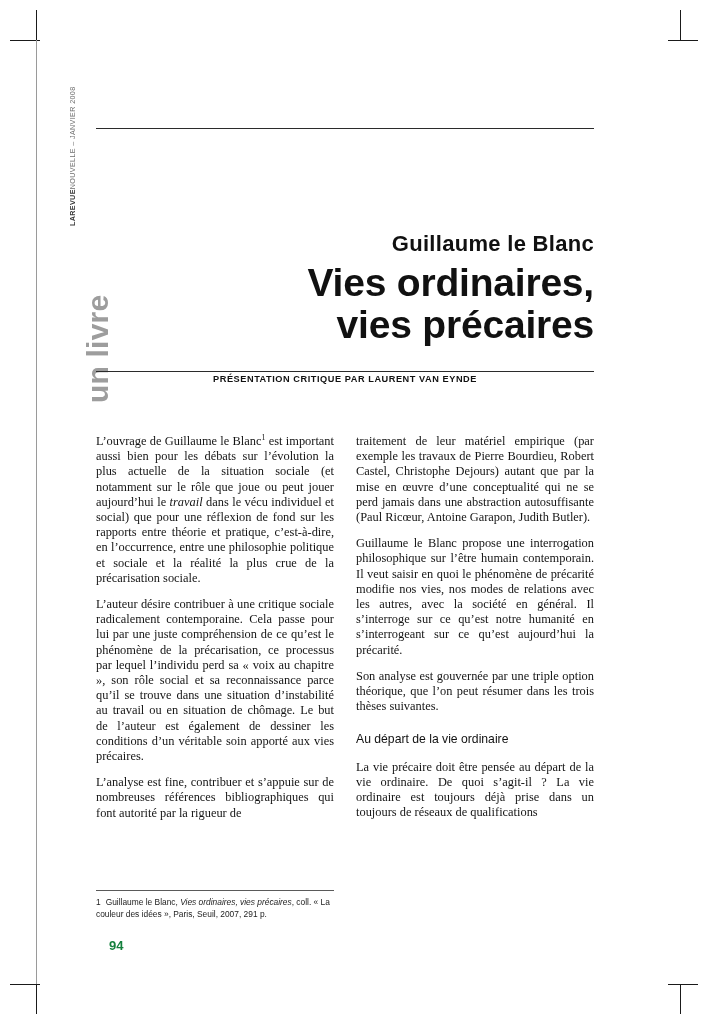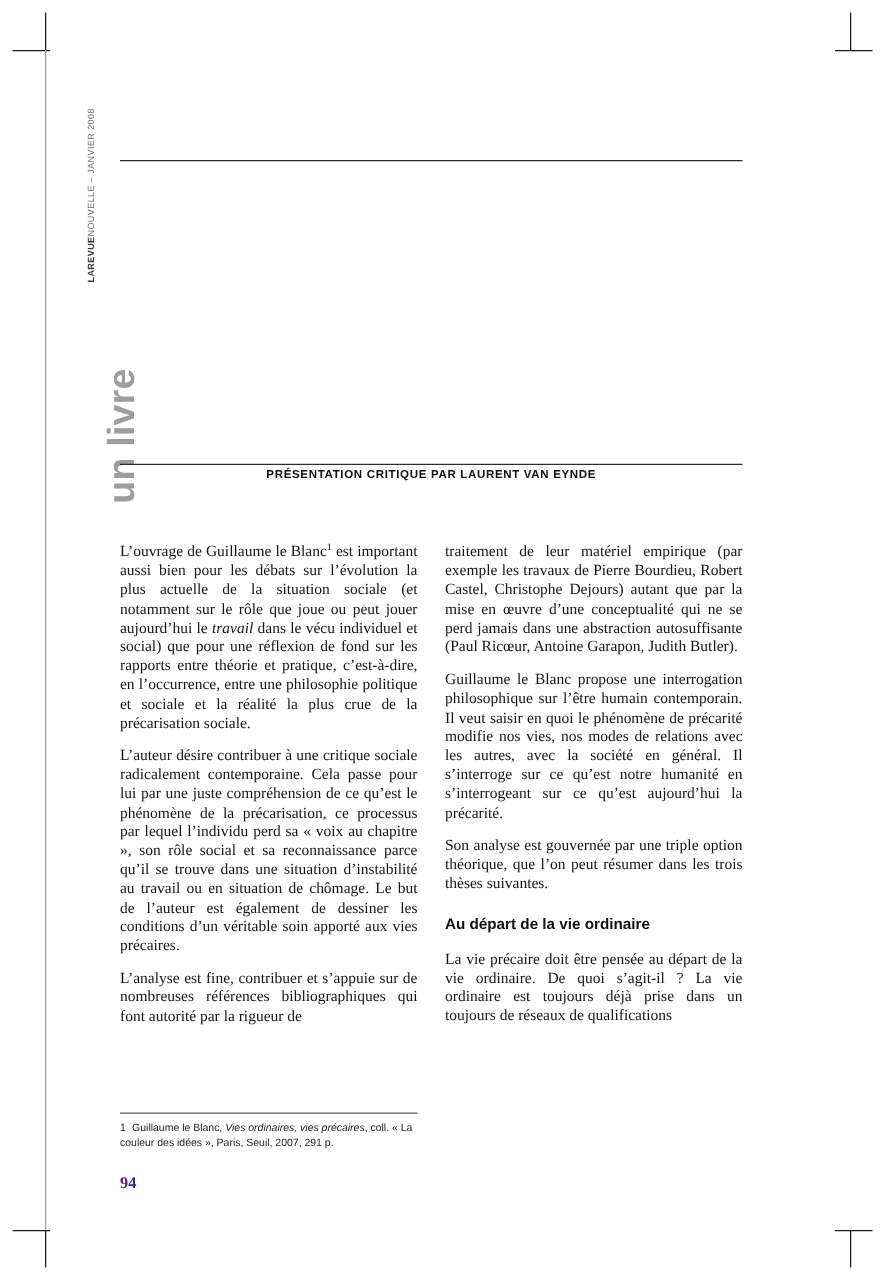--- a/index.html
+++ b/index.html
@@ -147,21 +147,21 @@
     hyphens: auto;
   }
   .col-left { left: 96px; }
   .col-right { left: 356px; }
   .col p { margin: 0 0 11px 0; }
   em { font-style: italic; }
   sup { font-size: 8px; vertical-align: super; line-height: 0; }
 
   .section-head {
     font-family: "Liberation Sans", sans-serif;
-    font-weight: bold;
+    font-weight: normal;
     font-size: 12.2px;
     color: #111;
     margin: 18px 0 12px 0;
     line-height: 1.25;
   }
 
   
   .footnote-rule {
     position: absolute;
     left: 96px;
@@ -180,26 +180,26 @@
     line-height: 12px;
     color: #222;
   }
   .footnote .fn-num { margin-right: 5px; }
   .footnote .fn-body { display: inline; text-align: right; }
   .footnote em { font-style: italic; }
 
   
   .folio {
     position: absolute;
-    left: 96px;
+    left: 109px;
     top: 938px;
-    font-family: Liberation Serif, serif;
+    font-family: Liberation Sans, sans-serif;
     font-weight: bold;
     font-size: 13px;
-    color: #4c1d95;
+    color: #15803d;
   }
 </style>
 </head>
 <body>
 
 <div class="page">
 
   <div class="crop-mark cm-v" style="left:36px; top:10px;"></div>
   <div class="crop-mark cm-h" style="left:10px; top:40px;"></div>
   <div class="crop-mark cm-v" style="left:680px; top:10px;"></div>
@@ -210,20 +210,25 @@
   <div class="crop-mark cm-h" style="left:668px; top:984px;"></div>
 
   <div class="page-rule"></div>
 
   <div class="side-block">
     <div class="side-title">un livre</div>
     <div class="side-meta"><span class="bold">LAREVUE</span><span>NOUVELLE – JANVIER 2008</span></div>
   </div>
 
   <div class="rule-top"></div>
+  <div class="title-area">
+    <div class="author">Guillaume le Blanc</div>
+    <div class="book-title">Vies ordinaires,</div>
+    <div class="book-title" style="margin-top:0;">vies précaires</div>
+  </div>
   <div class="rule-bottom"></div>
   <div class="subtitle">PRÉSENTATION CRITIQUE PAR LAURENT VAN EYNDE</div>
 
   <div class="col col-left">
     <p>L’ouvrage de Guillaume le Blanc<sup>1</sup> est important aussi bien pour les débats sur l’évolution la plus actuelle de la situation sociale (et notamment sur le rôle que joue ou peut jouer aujourd’hui le <em>travail</em> dans le vécu individuel et social) que pour une réflexion de fond sur les rapports entre théorie et pratique, c’est-à-dire, en l’occurrence, entre une philosophie politique et sociale et la réalité la plus crue de la précarisation sociale.</p>
     <p>L’auteur désire contribuer à une critique sociale radicalement contemporaine. Cela passe pour lui par une juste compréhension de ce qu’est le phénomène de la précarisation, ce processus par lequel l’individu perd sa « voix au chapitre », son rôle social et sa reconnaissance parce qu’il se trouve dans une situation d’instabilité au travail ou en situation de chômage. Le but de l’auteur est également de dessiner les conditions d’un véritable soin apporté aux vies précaires.</p>
     <p>L’analyse est fine, contribuer et s’appuie sur de nombreuses références bibliographiques qui font autorité par la rigueur de</p>
   </div>
 
   <div class="col col-right">

